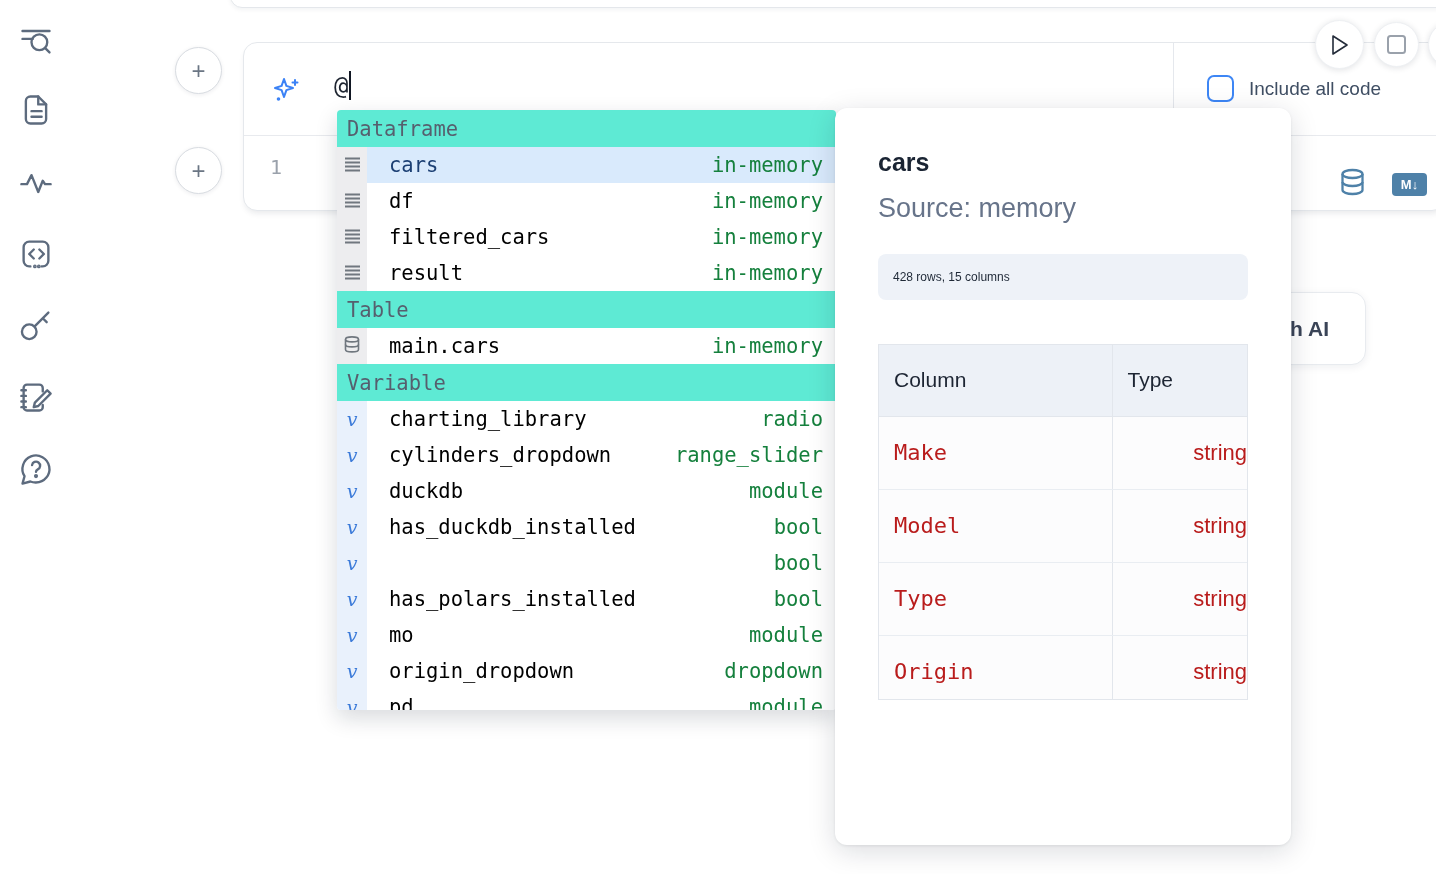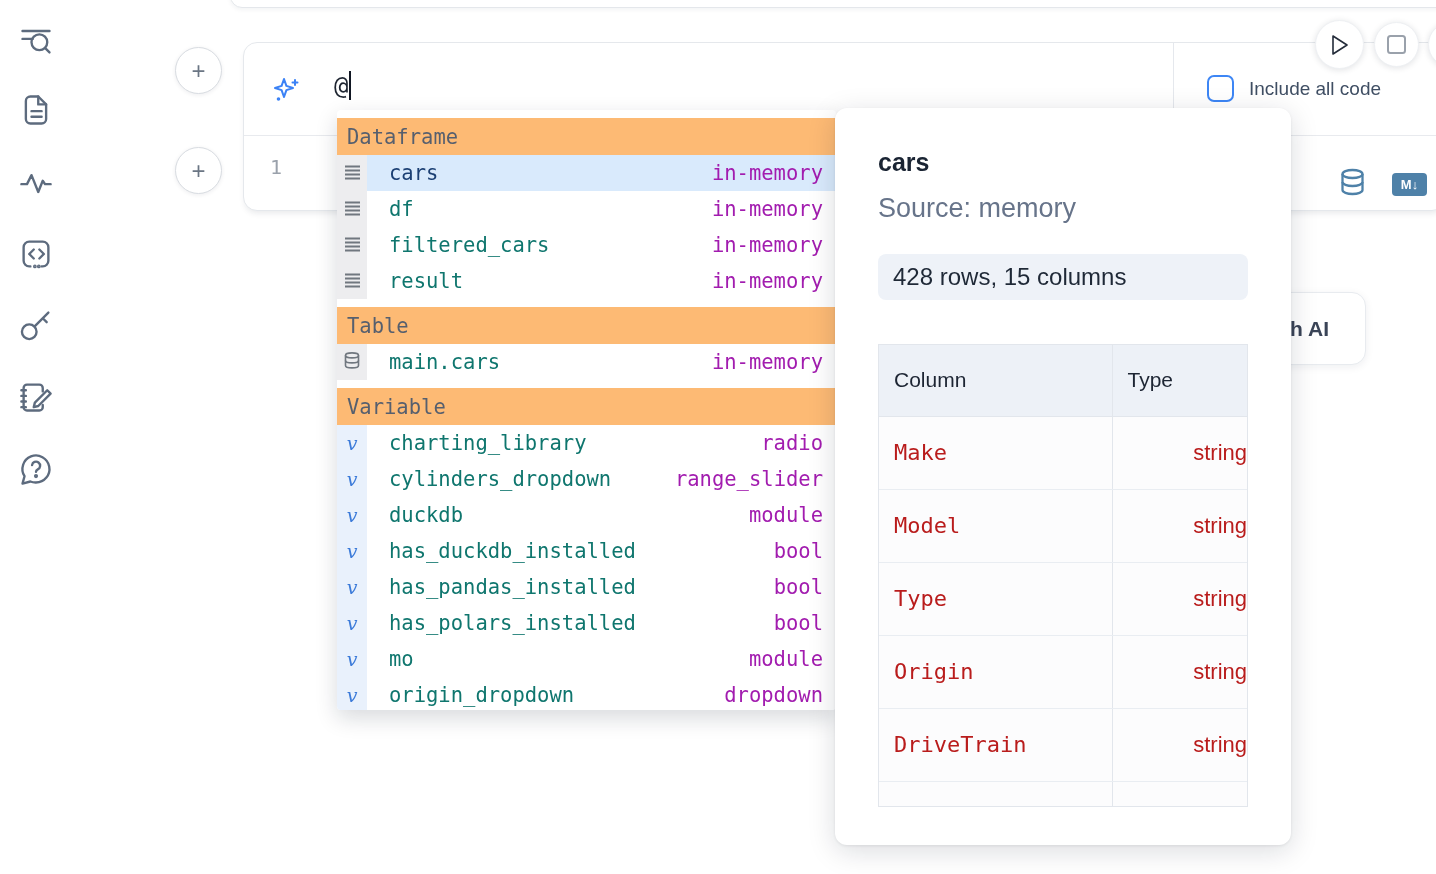--- a/index.html
+++ b/index.html
@@ -53,53 +53,53 @@
   
   .circle-btn { position:absolute; border-radius:50%; background:#fff;
     border:1px solid #eef0f3; box-shadow:0 1px 6px rgba(20,30,50,.13);
     display:flex; align-items:center; justify-content:center; z-index:15; cursor:pointer; }
   .circle-btn svg { fill:none; stroke-linejoin:round; }
 
   
   .dropdown { position:absolute; left:337px; top:110px; width:499px; height:600px;
     background:#fff; z-index:30; box-shadow:0 8px 22px rgba(15,23,42,.16);
     border-radius:4px; overflow:hidden; font-size:20.5px; }
-  .dd-header { height:37px; background:#fdba74; color:#565f6e; display:flex;
-    align-items:center; padding-left:10px;margin-top:8px; }
+  .dd-header { height:37px; background:#5eead4; color:#565f6e; display:flex;
+    align-items:center; padding-left:10px; }
   .dd-row { height:36px; display:flex; align-items:stretch; cursor:pointer; }
   .dd-gutter { width:30px; flex:0 0 30px; display:flex; align-items:center; justify-content:center; }
   .gutter-gray { background:#ededef; }
   .gutter-blue { background:#e9f1fc; }
   .dd-main { flex:1; display:flex; align-items:center; padding:0 13px 0 22px;
     background:#fff; overflow:hidden; white-space:nowrap; }
   .dd-row.selected .dd-main { background:#d9eafc; }
-  .dd-name { color:#0f766e; }
+  .dd-name { color:#000000; }
   .dd-row.selected .dd-name { color:#1b3f73; }
-  .dd-type { margin-left:auto; color:#a21caf; padding-left:20px; }
+  .dd-type { margin-left:auto; color:#15803d; padding-left:20px; }
   .rows-glyph svg { width:17px; height:15px; stroke:#70777f; stroke-width:1.9; }
   .dbsm-glyph svg { width:16px; height:17px; stroke:#70777f; stroke-width:1.6; fill:none; }
   .v-glyph { font-family:"DejaVu Serif", serif; font-style:italic; color:#3c7bd9; font-size:19px; }
 
   
   .gen-ai { position:absolute; left:1055px; top:292px; width:311px; height:73px;
     background:#fff; border:1px solid #e8ebef; border-radius:14px;
     box-shadow:0 2px 8px rgba(20,30,50,.07); z-index:20; display:flex;
     align-items:center; justify-content:flex-end; padding-right:36px;
     font-size:21px; font-weight:bold; color:#3a4457; cursor:pointer; white-space:nowrap; overflow:hidden; }
 
   
   .popup { position:absolute; left:835px; top:108px; width:456px; height:737px;
     background:#fff; border-radius:12px; z-index:40;
     box-shadow:0 6px 28px rgba(15,23,42,.15), 0 1px 3px rgba(15,23,42,.08);
     padding:40px 43px 0 43px; overflow:hidden; }
   .popup-title { font-size:25px; font-weight:bold; color:#1a2433; }
   .popup-source { margin-top:16px; font-size:27px; color:#67748a; }
   .popup-badge { margin-top:30px; height:46px; background:#eef2f8; border-radius:8px;
-    display:flex; align-items:center; padding-left:15px; font-size:24px; color:#1f2937; }
-  .popup-tablewrap { margin-top:44px; height:463px; overflow:hidden;
+    display:flex; align-items:center; padding-left:15px; font-size:12px; color:#1f2937; }
+  .popup-tablewrap { margin-top:44px; height:356px; overflow:hidden;
     border:1px solid #e2e6ec; }
   table.schema { width:100%; border-collapse:collapse; }
   table.schema th { background:#edf1f7; height:71px; text-align:left; font-weight:normal;
     font-size:21px; color:#1d2533; padding-left:15px; border-bottom:1px solid #e2e6ec; }
   table.schema td { height:73px; font-size:22px; color:#b91c1c; padding-left:15px;
     border-bottom:1px solid #e9edf2; background:#fcfcfd; }
   table.schema th:first-child, table.schema td:first-child { width:233px;
     border-right:1px solid #e2e6ec; }
   td.type-cell { font-family:"Liberation Sans", sans-serif; font-size:20px; color:#67748a;text-align:right; }
 </style>
@@ -298,21 +298,20 @@
       <div class="dd-main">
         <span class="dd-name">has_duckdb_installed</span>
         <span class="dd-type">bool</span>
       </div>
     </div>
     <div class="dd-row">
       <div class="dd-gutter gutter-blue">
         <span class="v-glyph">v</span>
       </div>
       <div class="dd-main">
-        <span class="dd-name">has_pandas_installed</span>
         <span class="dd-type">bool</span>
       </div>
     </div>
     <div class="dd-row">
       <div class="dd-gutter gutter-blue">
         <span class="v-glyph">v</span>
       </div>
       <div class="dd-main">
         <span class="dd-name">has_polars_installed</span>
         <span class="dd-type">bool</span>

